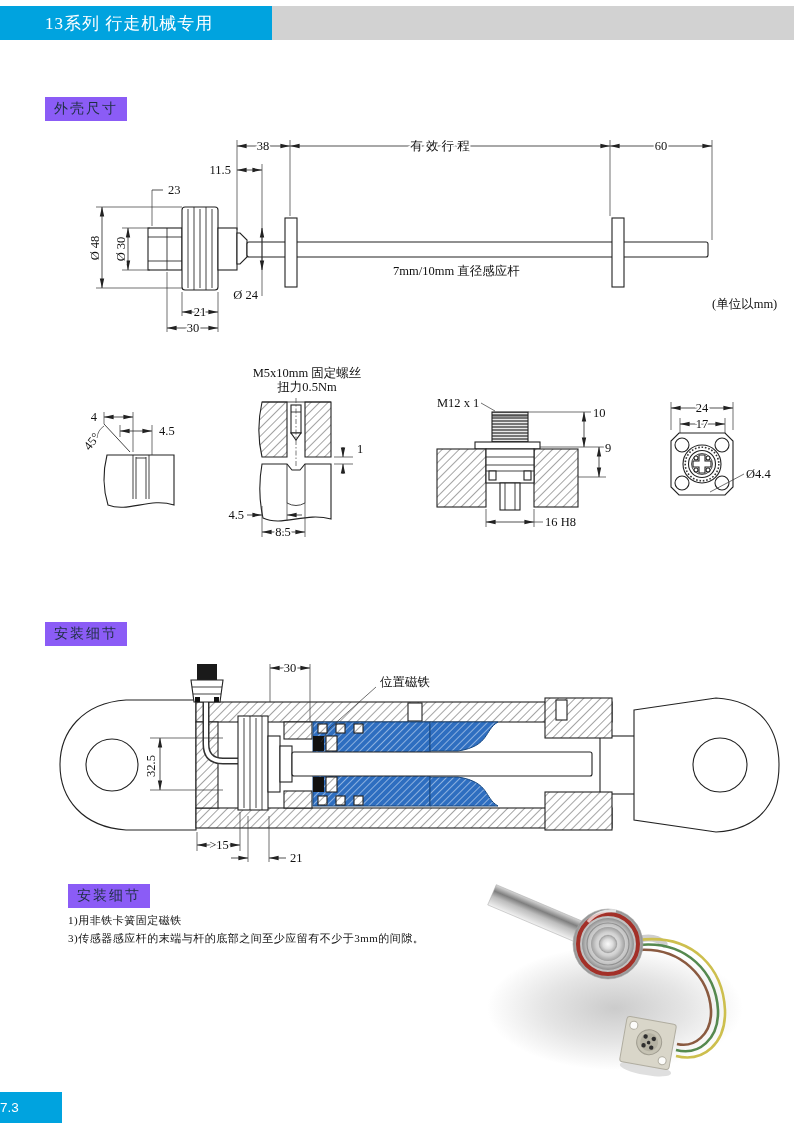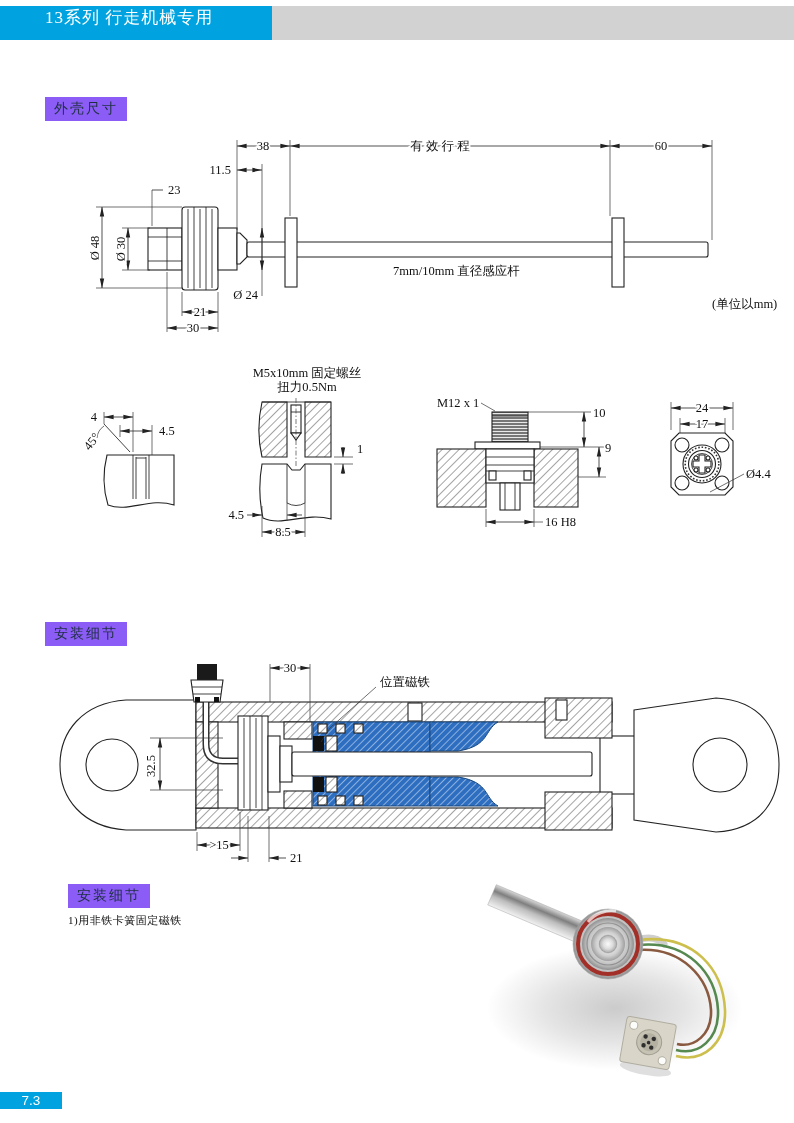--- a/index.html
+++ b/index.html
@@ -1,24 +1,24 @@
 <!DOCTYPE html>
 <html><head>
 <meta charset="utf-8">
 <style>
   html,body{margin:0;padding:0;background:#fff}
   .page{position:relative;width:794px;height:1123px;background:#fff;overflow:hidden;
         font-family:"Liberation Serif","DejaVu Serif",serif;color:#111}
   .hdr-blue{position:absolute;left:0;top:6px;width:272px;height:34px;background:#00A3DF;color:#fff;
-        display:flex;padding-left:45px;box-sizing:border-box;font-size:17px;letter-spacing:1px}
+        display:flex;align-items:center;padding-left:45px;box-sizing:border-box;font-size:17px;letter-spacing:1px}
   .hdr-gray{position:absolute;left:272px;top:6px;width:522px;height:34px;background:#D2D2D2}
   .sec-label{position:absolute;background:#8b5cf6;color:#1d2f40;font-size:14px;padding:3px 9px;letter-spacing:2px}
   .notes{position:absolute;left:68px;top:911px;font-size:11px;line-height:18px;letter-spacing:.5px}
-  .footer-tab{position:absolute;left:0;top:1092px;width:62px;height:17px;background:#00A3DF;color:#fff;
-        display:flex;align-items:center;justify-content:center;font-size:13.5px;font-family:"Liberation Sans",sans-serif}
+  .footer-tab{position:absolute;left:0;top:1092px;width:62px;height:31px;background:#00A3DF;color:#fff;
+        display:flex;align-items:center;font-size:13.5px;font-family:"Liberation Sans",sans-serif}
   .abs{position:absolute}
   svg{overflow:visible;display:block}
   svg text{font-family:"Liberation Serif","DejaVu Serif",serif}
   .dt{font-size:12.5px;fill:#111;stroke:#fff;stroke-width:3.2;paint-order:stroke;text-anchor:middle}
   .dts{text-anchor:start}.dte{text-anchor:end}
   .ol{stroke:#222;stroke-width:1.1;fill:#fff}
   .olh{stroke:#222;stroke-width:1.1}
   .ln{stroke:#222;stroke-width:.85;fill:none}
   .dim{stroke:#333;stroke-width:.85;fill:none}
   .ext{stroke:#333;stroke-width:.7;fill:none}
@@ -316,20 +316,21 @@
       <line class="dim" x1="231" y1="858" x2="248" y2="858" marker-end="url(#ar3)"></line>
       <line class="dim" x1="269" y1="858" x2="286" y2="858" marker-start="url(#ar3)"></line>
       <text class="dt dts" x="290" y="862">21</text>
     </g>
   </svg>
 
   <div class="sec-label" style="left:68px;top:884px">安装细节</div>
 
   <div class="notes">
     <div>1)用非铁卡簧固定磁铁</div>
+    <div>3)传感器感应杆的末端与杆的底部之间至少应留有不少于3mm的间隙。</div>
   </div>
 
   <svg class="abs" style="left:480px;top:878px" width="310" height="212" viewBox="0 0 310 212">
     <defs>
       <radialGradient id="gSh">
           <stop offset="0%" stop-color="#c2c2c2"></stop>
           <stop offset="55%" stop-color="#e0e0e0"></stop>
           <stop offset="100%" stop-color="#ffffff"></stop>
         </radialGradient>
       <radialGradient id="gDisc">

